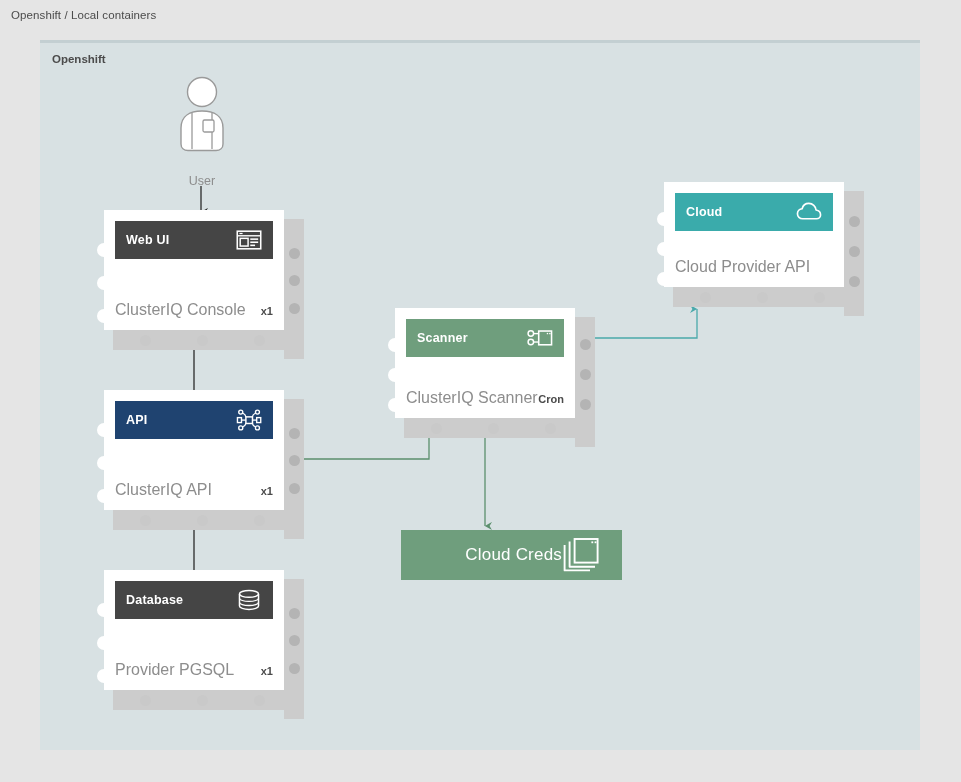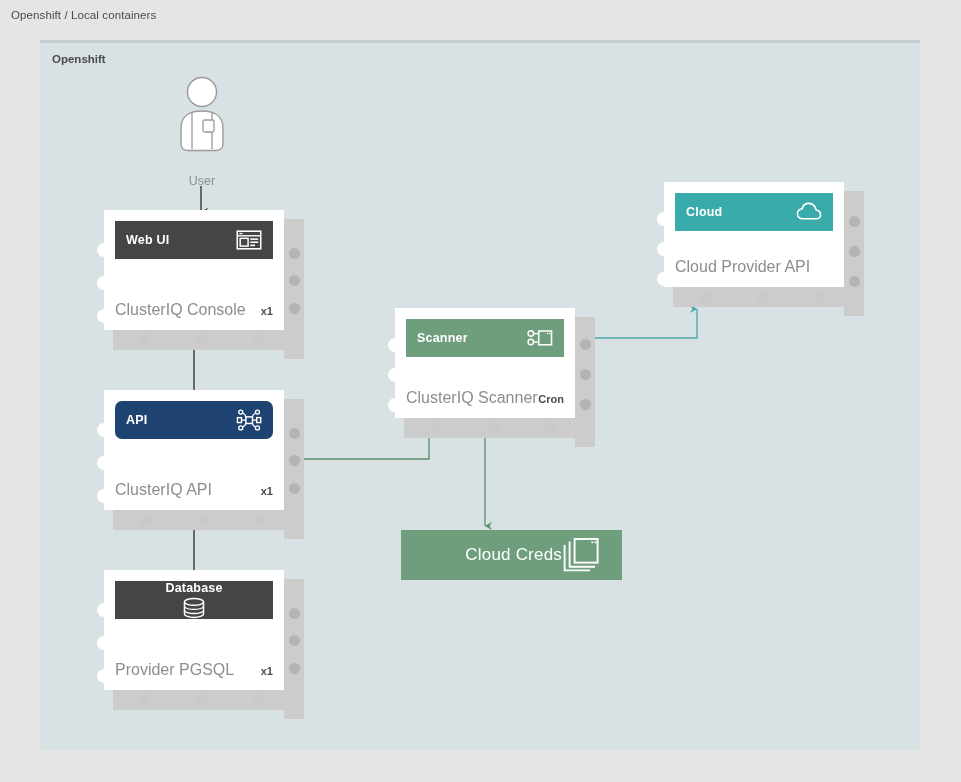--- a/index.html
+++ b/index.html
@@ -303,21 +303,21 @@
       <div class="pin-r" style="top:29px;"></div>
       <div class="pin-r" style="top:56px;"></div>
       <div class="pin-r" style="top:84px;"></div>
     </div>
     <div class="rail-bottom">
       <div class="pin-b" style="left:27px;"></div>
       <div class="pin-b" style="left:84px;"></div>
       <div class="pin-b" style="left:141px;"></div>
     </div>
     <div class="card">
-      <div class="hdr" style="background:#1f4370;border-radius:7px;">
+      <div class="hdr" style="background:#1f4370;">
         <span class="hdr-title">API</span>
         <svg class="hdr-icon" viewBox="0 0 28 24">
           <rect x="10.6" y="8.6" width="7.2" height="7.2" fill="none" stroke="#ffffff" stroke-width="1.6"></rect>
           <rect x="1.4" y="9.4" width="4.4" height="5.4" fill="none" stroke="#ffffff" stroke-width="1.5"></rect>
           <rect x="22.4" y="9.4" width="4.4" height="5.4" fill="none" stroke="#ffffff" stroke-width="1.5"></rect>
           <circle cx="5.0" cy="3.4" r="2.2" fill="none" stroke="#ffffff" stroke-width="1.5"></circle>
           <circle cx="23.2" cy="3.4" r="2.2" fill="none" stroke="#ffffff" stroke-width="1.5"></circle>
           <circle cx="5.0" cy="20.6" r="2.2" fill="none" stroke="#ffffff" stroke-width="1.5"></circle>
           <circle cx="23.2" cy="20.6" r="2.2" fill="none" stroke="#ffffff" stroke-width="1.5"></circle>
           <path d="M7.0,4.4 C9.6,5.6 10.4,7.0 10.8,8.8" fill="none" stroke="#ffffff" stroke-width="1.4"></path>
@@ -343,21 +343,21 @@
       <div class="pin-r" style="top:29px;"></div>
       <div class="pin-r" style="top:56px;"></div>
       <div class="pin-r" style="top:84px;"></div>
     </div>
     <div class="rail-bottom">
       <div class="pin-b" style="left:27px;"></div>
       <div class="pin-b" style="left:84px;"></div>
       <div class="pin-b" style="left:141px;"></div>
     </div>
     <div class="card">
-      <div class="hdr" style="background:#454545;flex-direction:column;">
+      <div class="hdr" style="background:#454545;">
         <span class="hdr-title">Database</span>
         <svg class="hdr-icon" viewBox="0 0 28 24">
           <ellipse cx="14" cy="5.4" rx="10.4" ry="3.7" fill="none" stroke="#ffffff" stroke-width="1.6"></ellipse>
           <path d="M3.6,5.4 L3.6,18.6 C3.6,20.6 8.3,22.3 14,22.3 C19.7,22.3 24.4,20.6 24.4,18.6 L24.4,5.4" fill="none" stroke="#ffffff" stroke-width="1.6"></path>
           <path d="M3.6,10.0 C3.6,12.0 8.3,13.6 14,13.6 C19.7,13.6 24.4,12.0 24.4,10.0" fill="none" stroke="#ffffff" stroke-width="1.4"></path>
           <path d="M3.6,14.4 C3.6,16.4 8.3,18.0 14,18.0 C19.7,18.0 24.4,16.4 24.4,14.4" fill="none" stroke="#ffffff" stroke-width="1.4"></path>
         </svg>
       </div>
       <div class="meta">
         <span class="meta-label">Provider PGSQL</span>

